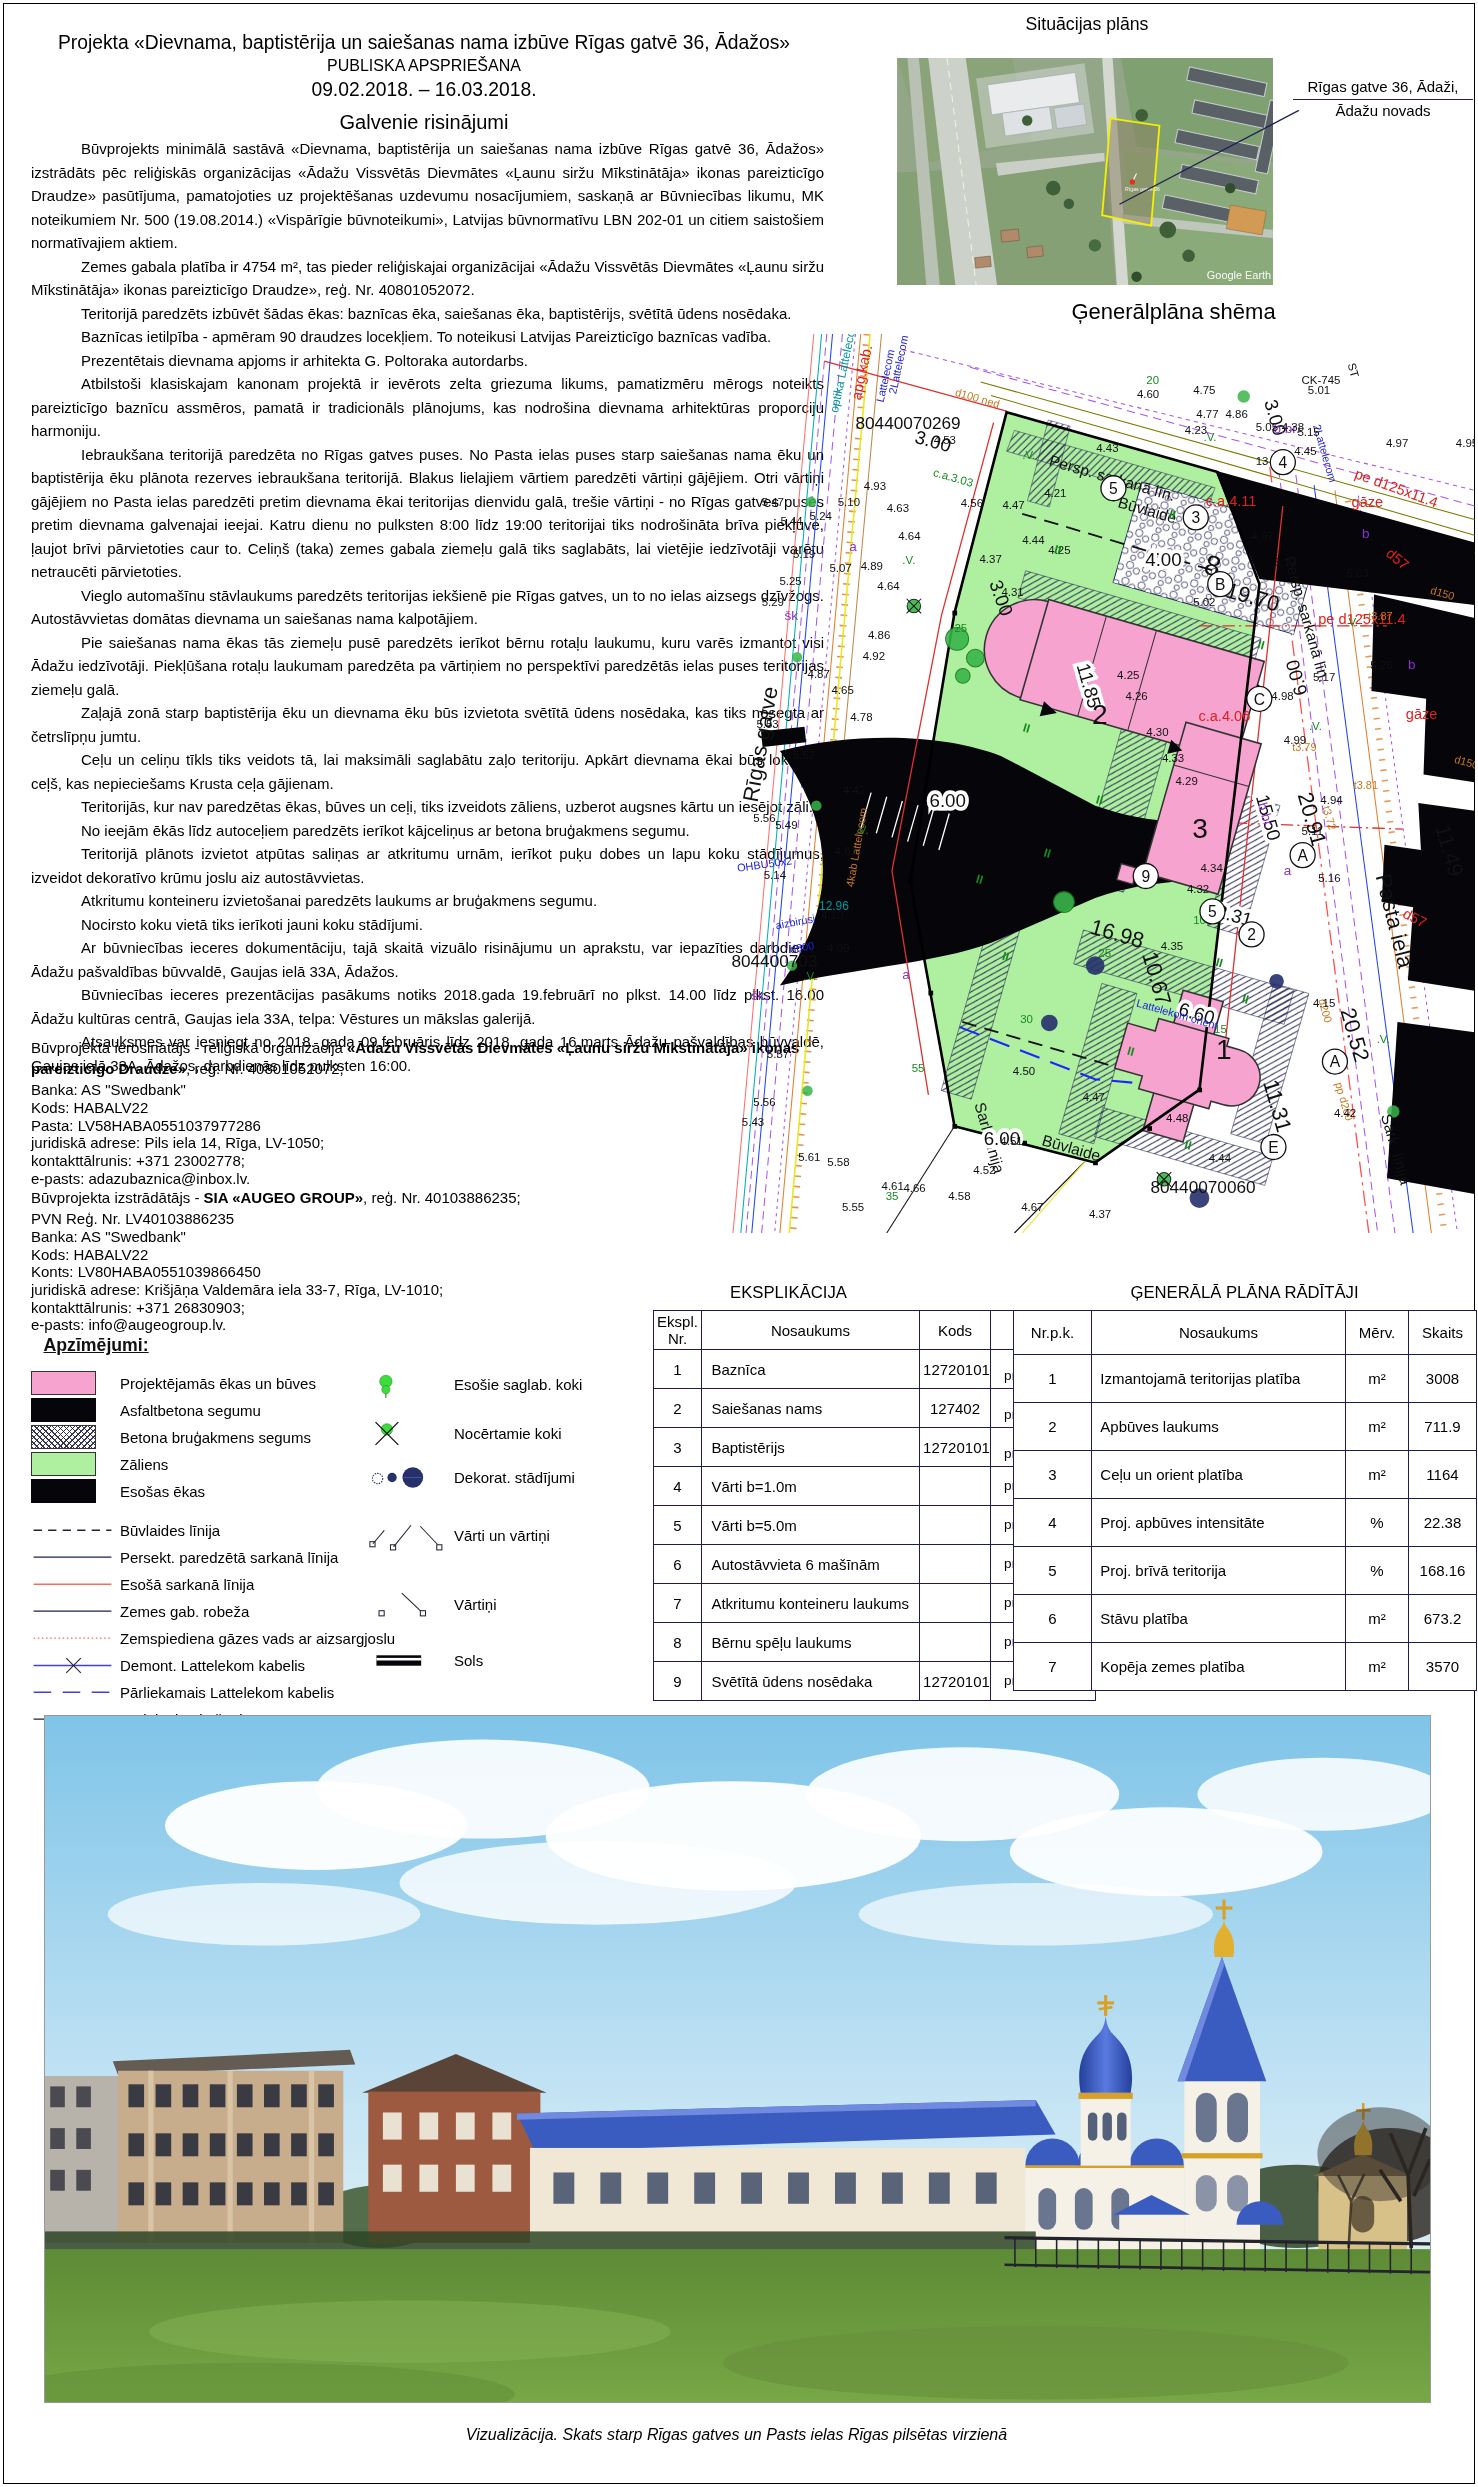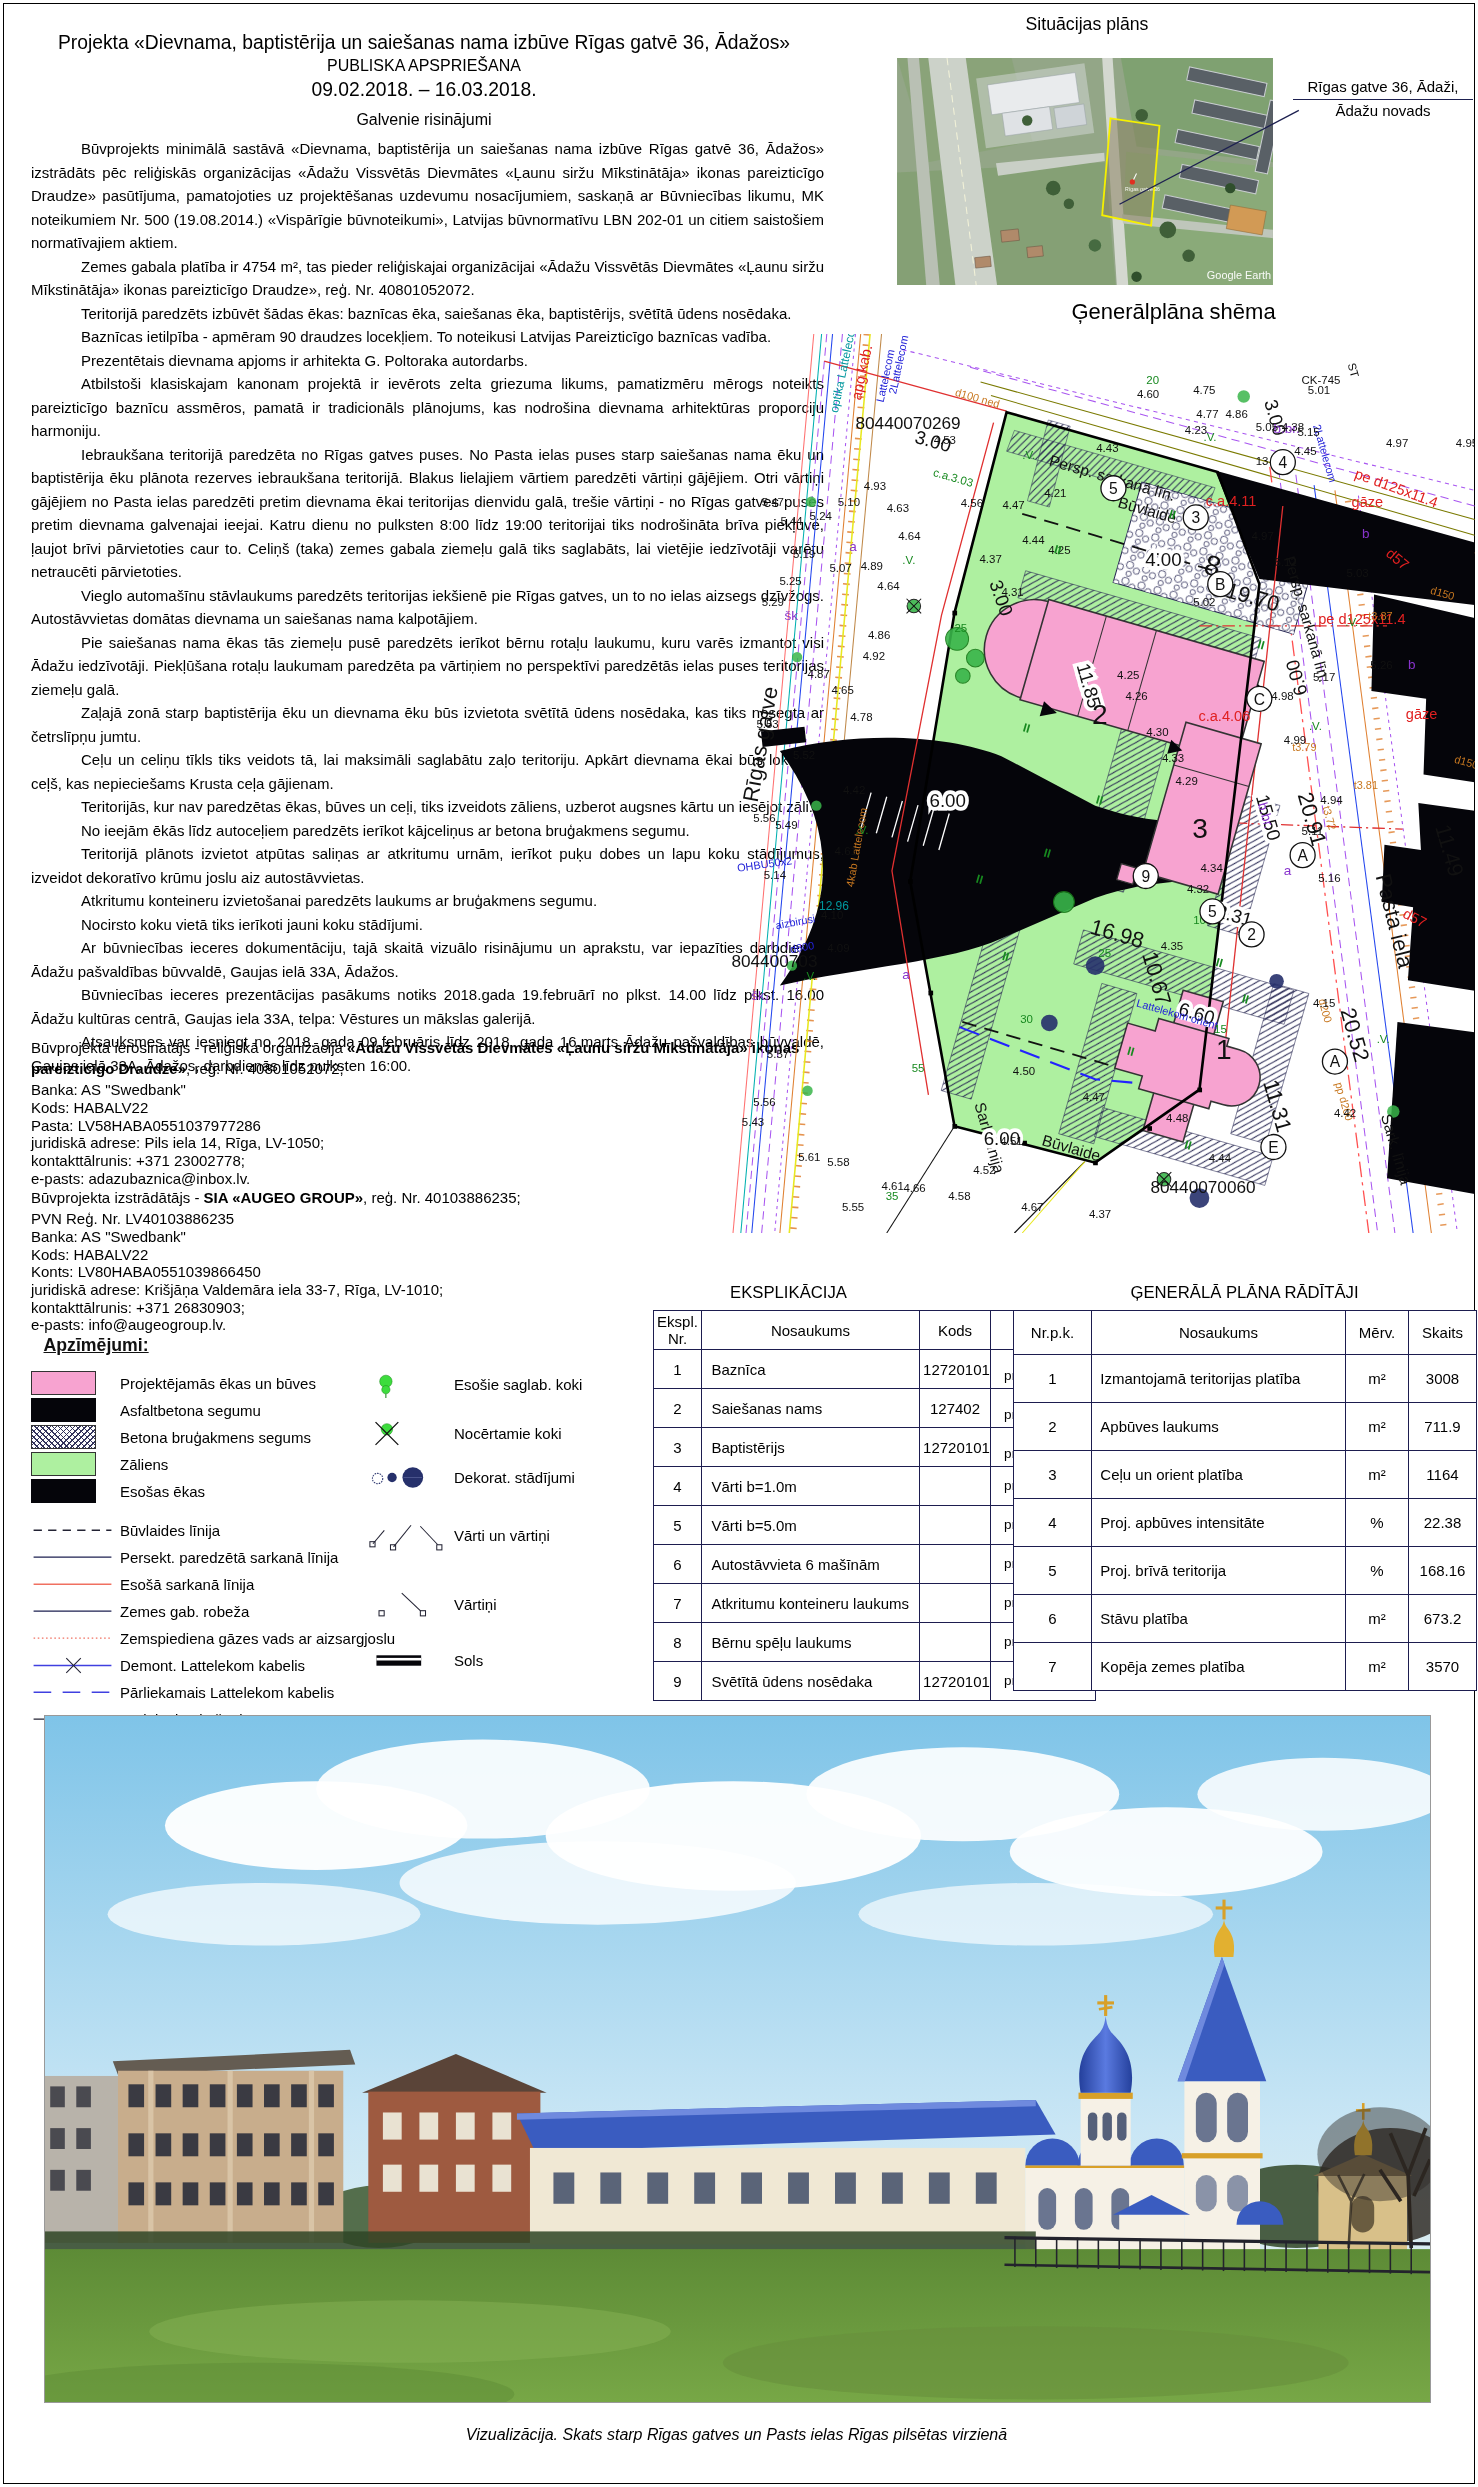--- a/index.html
+++ b/index.html
@@ -3,21 +3,21 @@
 <meta charset="utf-8">
 <style>
   html,body{margin:0;padding:0;background:#fff;}
   body{width:1479px;height:2487px;position:relative;font-family:"Liberation Sans",sans-serif;color:#000;}
   .page-border{position:absolute;left:3.1px;top:3.1px;width:1470px;height:2479px;border:1px solid #000;pointer-events:none;}
   
   .doc-title{position:absolute;left:21px;top:30px;width:806px;text-align:center;line-height:1.32;}
   .doc-title .t1{font-size:19.3px;}
   .doc-title .t2{font-size:16px;}
   .doc-title .t3{font-size:19.3px;}
-  .doc-title .t4{font-size:16px;margin-top:7.3px;}
+  .doc-title .t4{font-size:20px;margin-top:7.3px;}
   
   .bodytext{position:absolute;left:31px;top:137px;width:793px;font-size:15px;line-height:23.5px;text-align:justify;}
   .bodytext p{margin:0;text-indent:50px;}
   .contact{position:absolute;left:31px;width:798px;font-size:15px;line-height:17.7px;}
   .contact .intro{line-height:21px;margin-bottom:2.1px;}
   .contact .intro b{font-weight:bold;}
   .contact div{margin:0;}
   
   .legend{position:absolute;left:31px;top:1335px;width:620px;}
   .legend-title{font-size:17.7px;font-weight:bold;text-decoration:underline;color:#111;margin-left:12.5px;}

